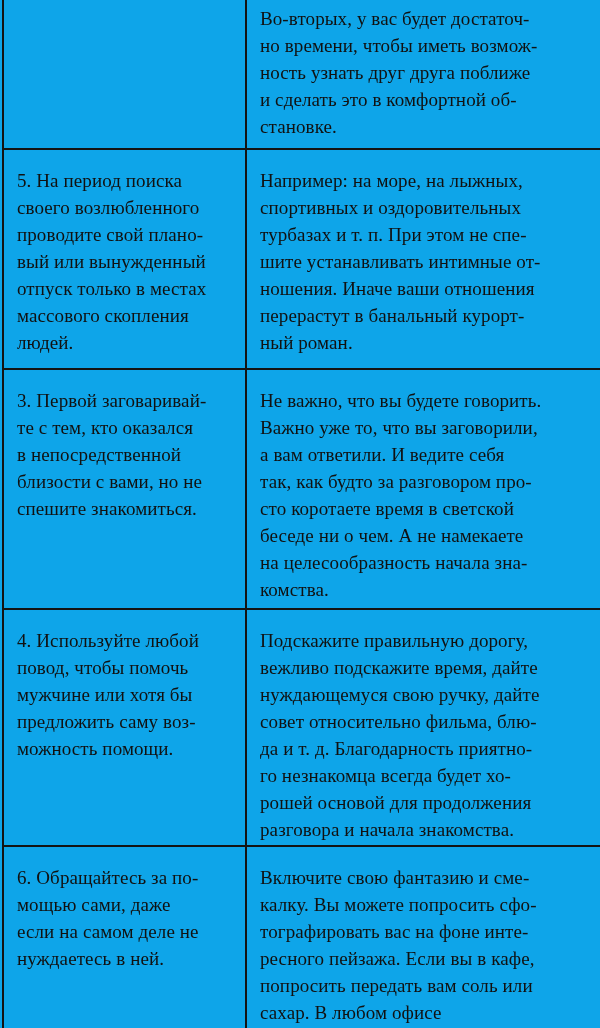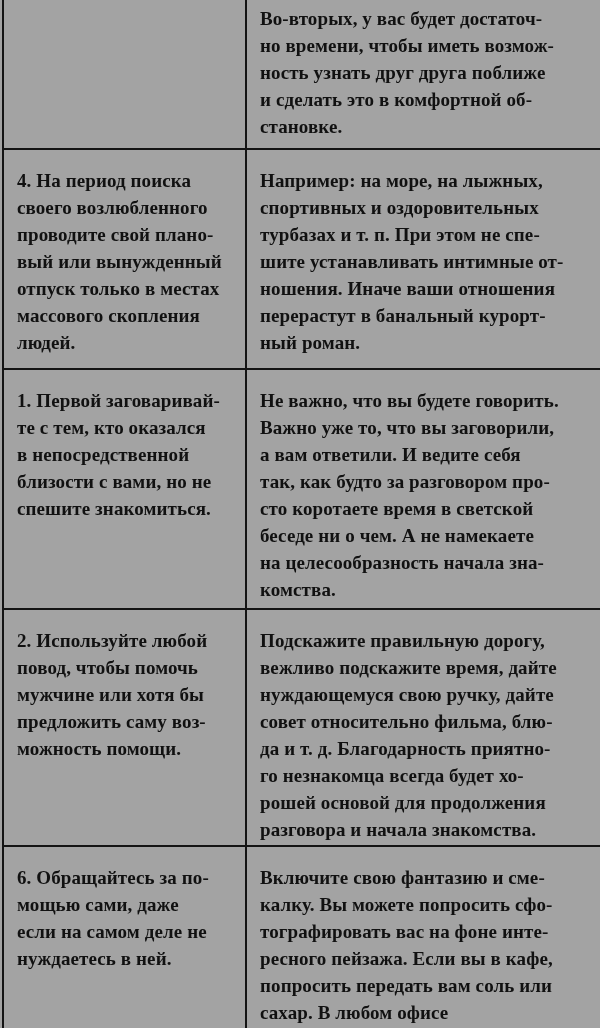--- a/index.html
+++ b/index.html
@@ -5,24 +5,23 @@
   html, body {
     margin: 0;
     padding: 0;
     background: #ffffff;
   }
   .page {
     position: relative;
     width: 600px;
     height: 1028px;
     overflow: hidden;
-    background: #a3a3a3;
+    background: #0ea5e9;
     font-family: "Liberation Serif", "DejaVu Serif", serif;
     color: #111111;
-    font-weight: bold;
   }
   .table {
     position: absolute;
     left: 2px;
     top: 0;
     width: 640px; 
     border-left: 2px solid #141414;
     box-sizing: border-box;
   }
   .row {
@@ -67,54 +66,54 @@
     <div class="row r0">
       <div class="cell left"></div>
       <div class="cell right">Во-вторых, у вас будет достаточ-
 но времени, чтобы иметь возмож-
 ность узнать друг друга поближе
 и сделать это в комфортной об-
 становке.</div>
     </div>
 
     <div class="row r1">
-      <div class="cell left">4. На период поиска
+      <div class="cell left">5. На период поиска
 своего возлюбленного
 проводите свой плано-
 вый или вынужденный
 отпуск только в местах
 массового скопления
 людей.</div>
       <div class="cell right">Например: на море, на лыжных,
 спортивных и оздоровительных
 турбазах и т. п. При этом не спе-
 шите устанавливать интимные от-
 ношения. Иначе ваши отношения
 перерастут в банальный курорт-
 ный роман.</div>
     </div>
 
     <div class="row r2">
-      <div class="cell left">1. Первой заговаривай-
+      <div class="cell left">3. Первой заговаривай-
 те с тем, кто оказался
 в непосредственной
 близости с вами, но не
 спешите знакомиться.</div>
       <div class="cell right">Не важно, что вы будете говорить.
 Важно уже то, что вы заговорили,
 а вам ответили. И ведите себя
 так, как будто за разговором про-
 сто коротаете время в светской
 беседе ни о чем. А не намекаете
 на целесообразность начала зна-
 комства.</div>
     </div>
 
     <div class="row r3">
-      <div class="cell left">2. Используйте любой
+      <div class="cell left">4. Используйте любой
 повод, чтобы помочь
 мужчине или хотя бы
 предложить саму воз-
 можность помощи.</div>
       <div class="cell right">Подскажите правильную дорогу,
 вежливо подскажите время, дайте
 нуждающемуся свою ручку, дайте
 совет относительно фильма, блю-
 да и т. д. Благодарность приятно-
 го незнакомца всегда будет хо-

